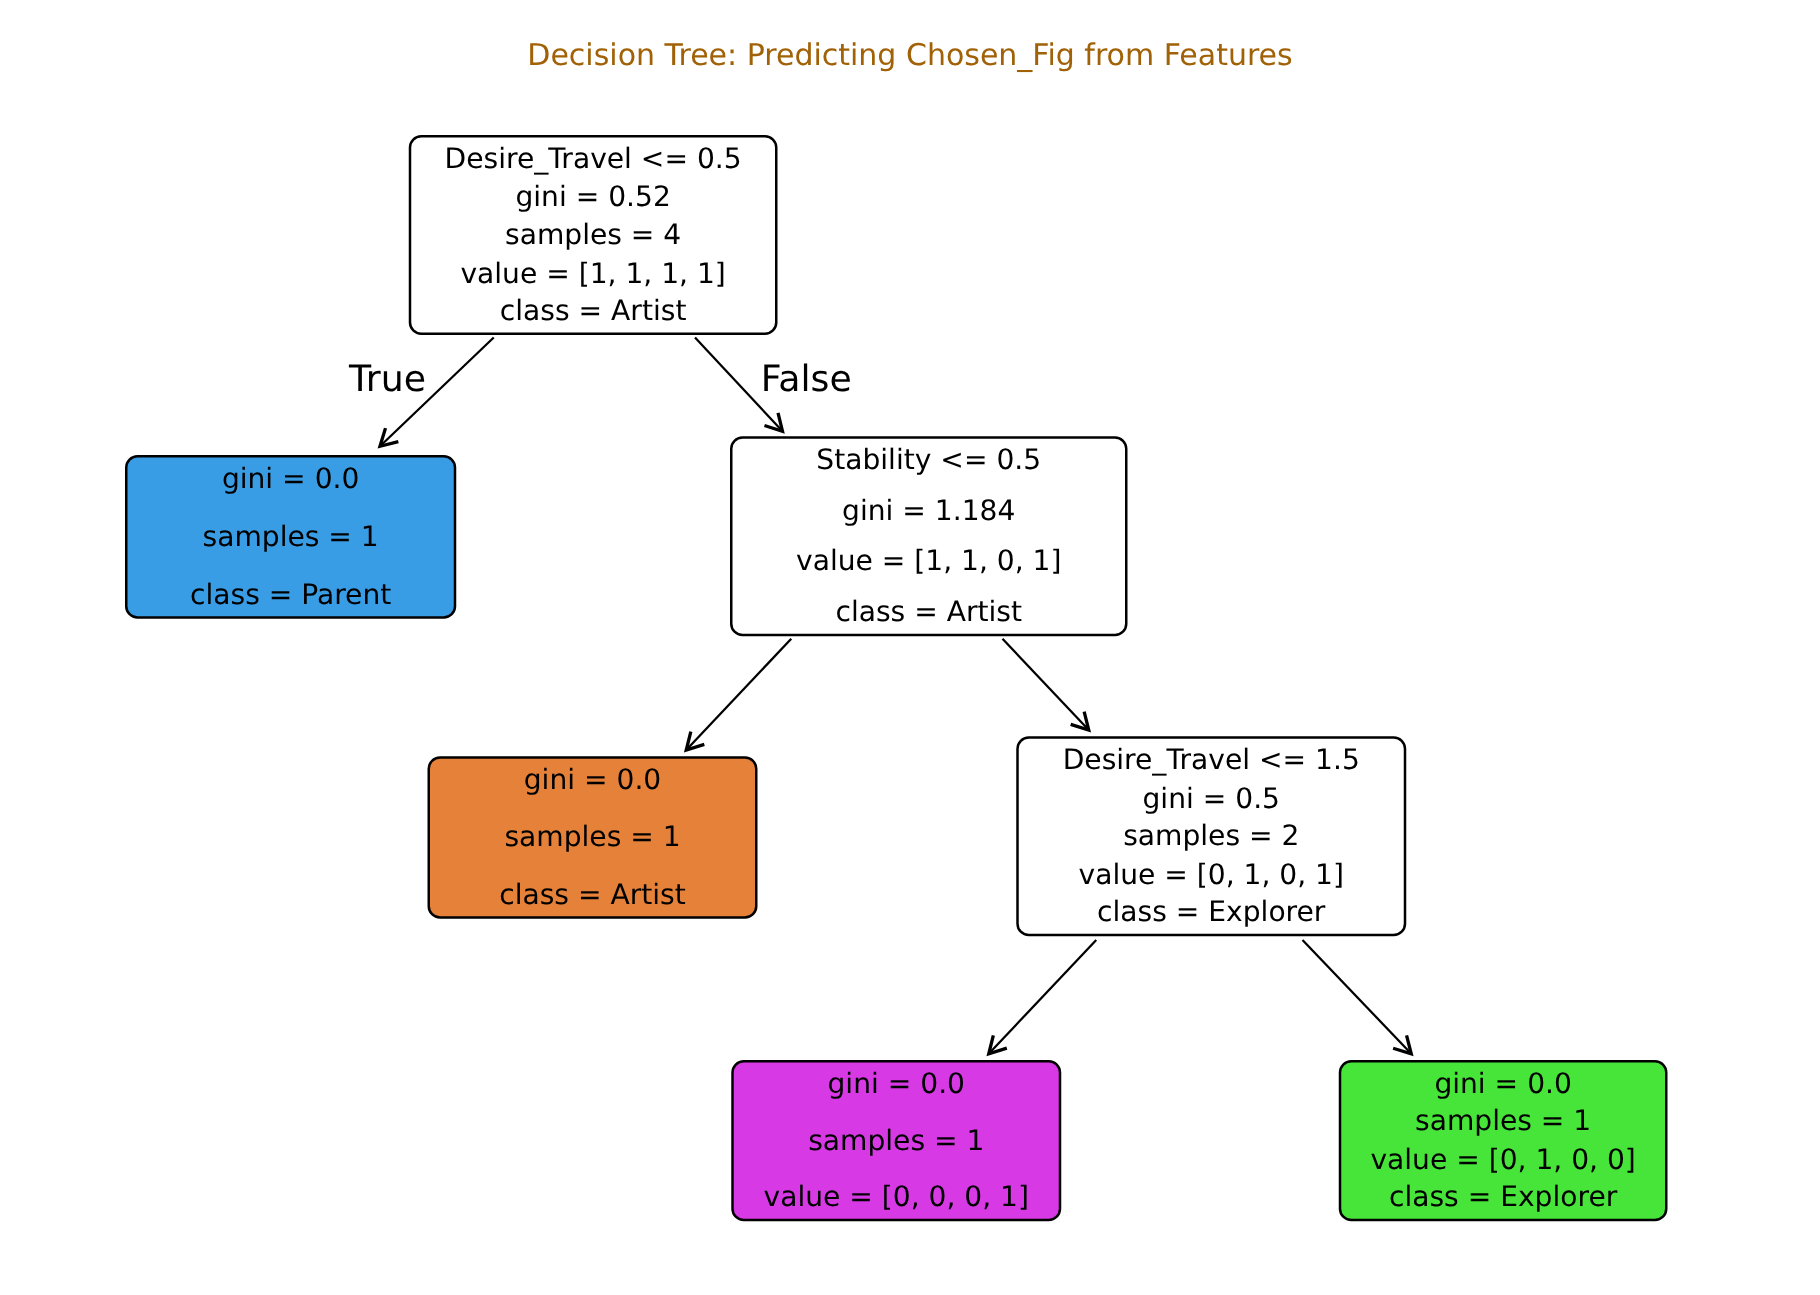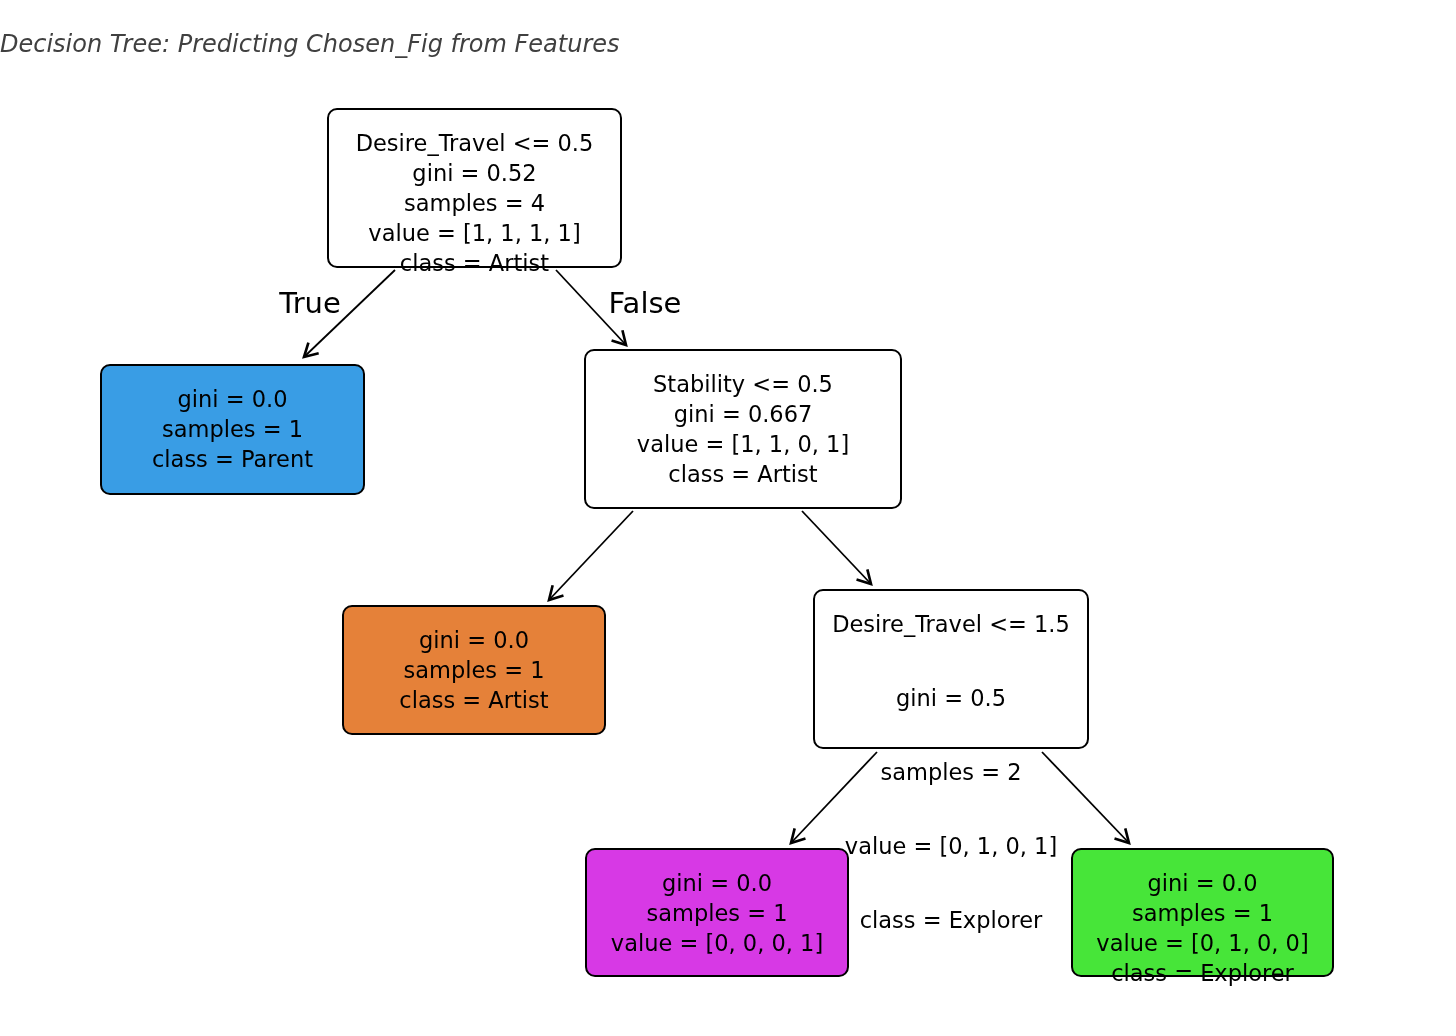--- a/index.html
+++ b/index.html
@@ -13,62 +13,61 @@
     width: 1456px;
     height: 1036px;
     background: #ffffff;
     overflow: hidden;
   }
   .title {
     position: absolute;
     left: 0;
     right: 0;
     top: 30px;
-    text-align: left;
+    text-align: center;
     font-size: 24px;
-    color: #404040;
+    color: #a16207;
     white-space: nowrap;
-    font-style: italic;
   }
   .edges-svg {
     position: absolute;
     left: 0;
     top: 0;
     width: 1456px;
     height: 1036px;
   }
   .node {
     position: absolute;
     box-sizing: border-box;
     border: 2px solid #000000;
     border-radius: 10px;
     background: #ffffff;
     color: #000000;
     font-size: 22.5px;
     line-height: 30px;
     text-align: center;
     display: flex;
     flex-direction: column;
-    justify-content: flex-start;
-    padding: 18px 4px;
+    justify-content: space-between;
+    padding: 2px 4px;
     white-space: nowrap;
   }
   .edge-label {
     position: absolute;
     width: 120px;
     text-align: center;
     font-size: 29px;
     color: #000000;
   }
   
   #node-root      { left: 327px; top: 108px;  width: 295px; height: 160px; }
   #node-parent    { left: 100px; top: 364px;  width: 265px; height: 131px; }
   #node-stability { left: 584px; top: 349px;  width: 318px; height: 160px; }
   #node-artist    { left: 342px; top: 605px;  width: 264px; height: 130px; }
-  #node-travel2   { left: 813px; top: 589px;  width: 276px; height: 160px; gap: 44px; }
+  #node-travel2   { left: 813px; top: 589px;  width: 312px; height: 160px; }
   #node-academic  { left: 585px; top: 848px;  width: 264px; height: 129px; }
   #node-explorer  { left: 1071px; top: 848px; width: 263px; height: 129px; }
   #label-true  { left: 250px; top: 286px; }
   #label-false { left: 585px; top: 286px; }
 </style>
 </head>
 <body>
 
 <div class="figure">
 
@@ -100,21 +99,21 @@
   </div>
 
   <div class="node" id="node-parent" style="background:#399de5;">
     <span>gini = 0.0</span>
     <span>samples = 1</span>
     <span>class = Parent</span>
   </div>
 
   <div class="node" id="node-stability">
     <span>Stability &lt;= 0.5</span>
-    <span>gini = 0.667</span>
+    <span>gini = 1.184</span>
     <span>value = [1, 1, 0, 1]</span>
     <span>class = Artist</span>
   </div>
 
   <div class="node" id="node-artist" style="background:#e58139;">
     <span>gini = 0.0</span>
     <span>samples = 1</span>
     <span>class = Artist</span>
   </div>
 

